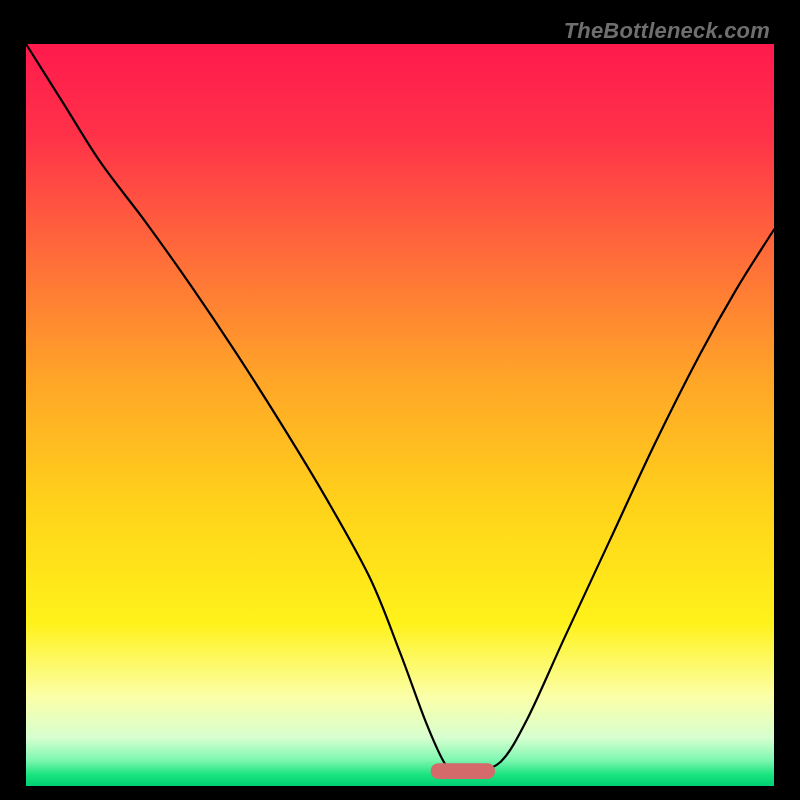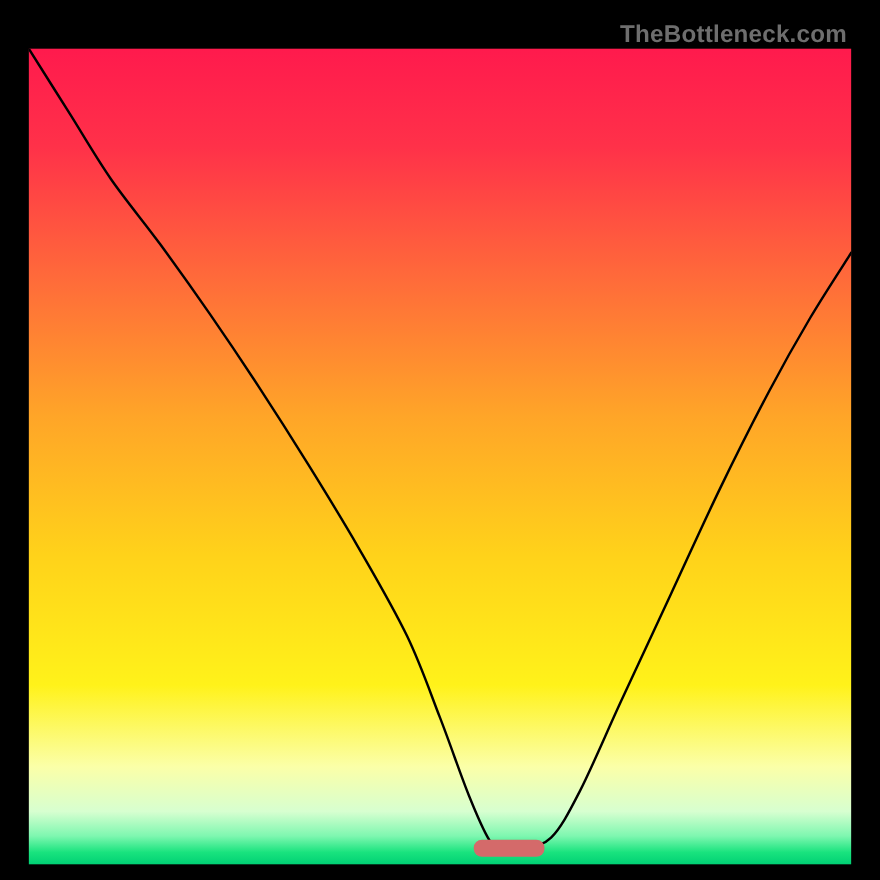--- a/index.html
+++ b/index.html
@@ -11,20 +11,21 @@
     overflow: hidden;
     font-family: Arial, Helvetica, sans-serif;
   }
   .frame {
     position: absolute;
     left: 12px;
     top: 12px;
     width: 776px;
     height: 776px;
     background: #000;
+    font-style: italic;
   }
   .plot {
     position: absolute;
     left: 14px;
     top: 32px;
     width: 748px;
     height: 742px;
   }
   .watermark {
     position: absolute;

